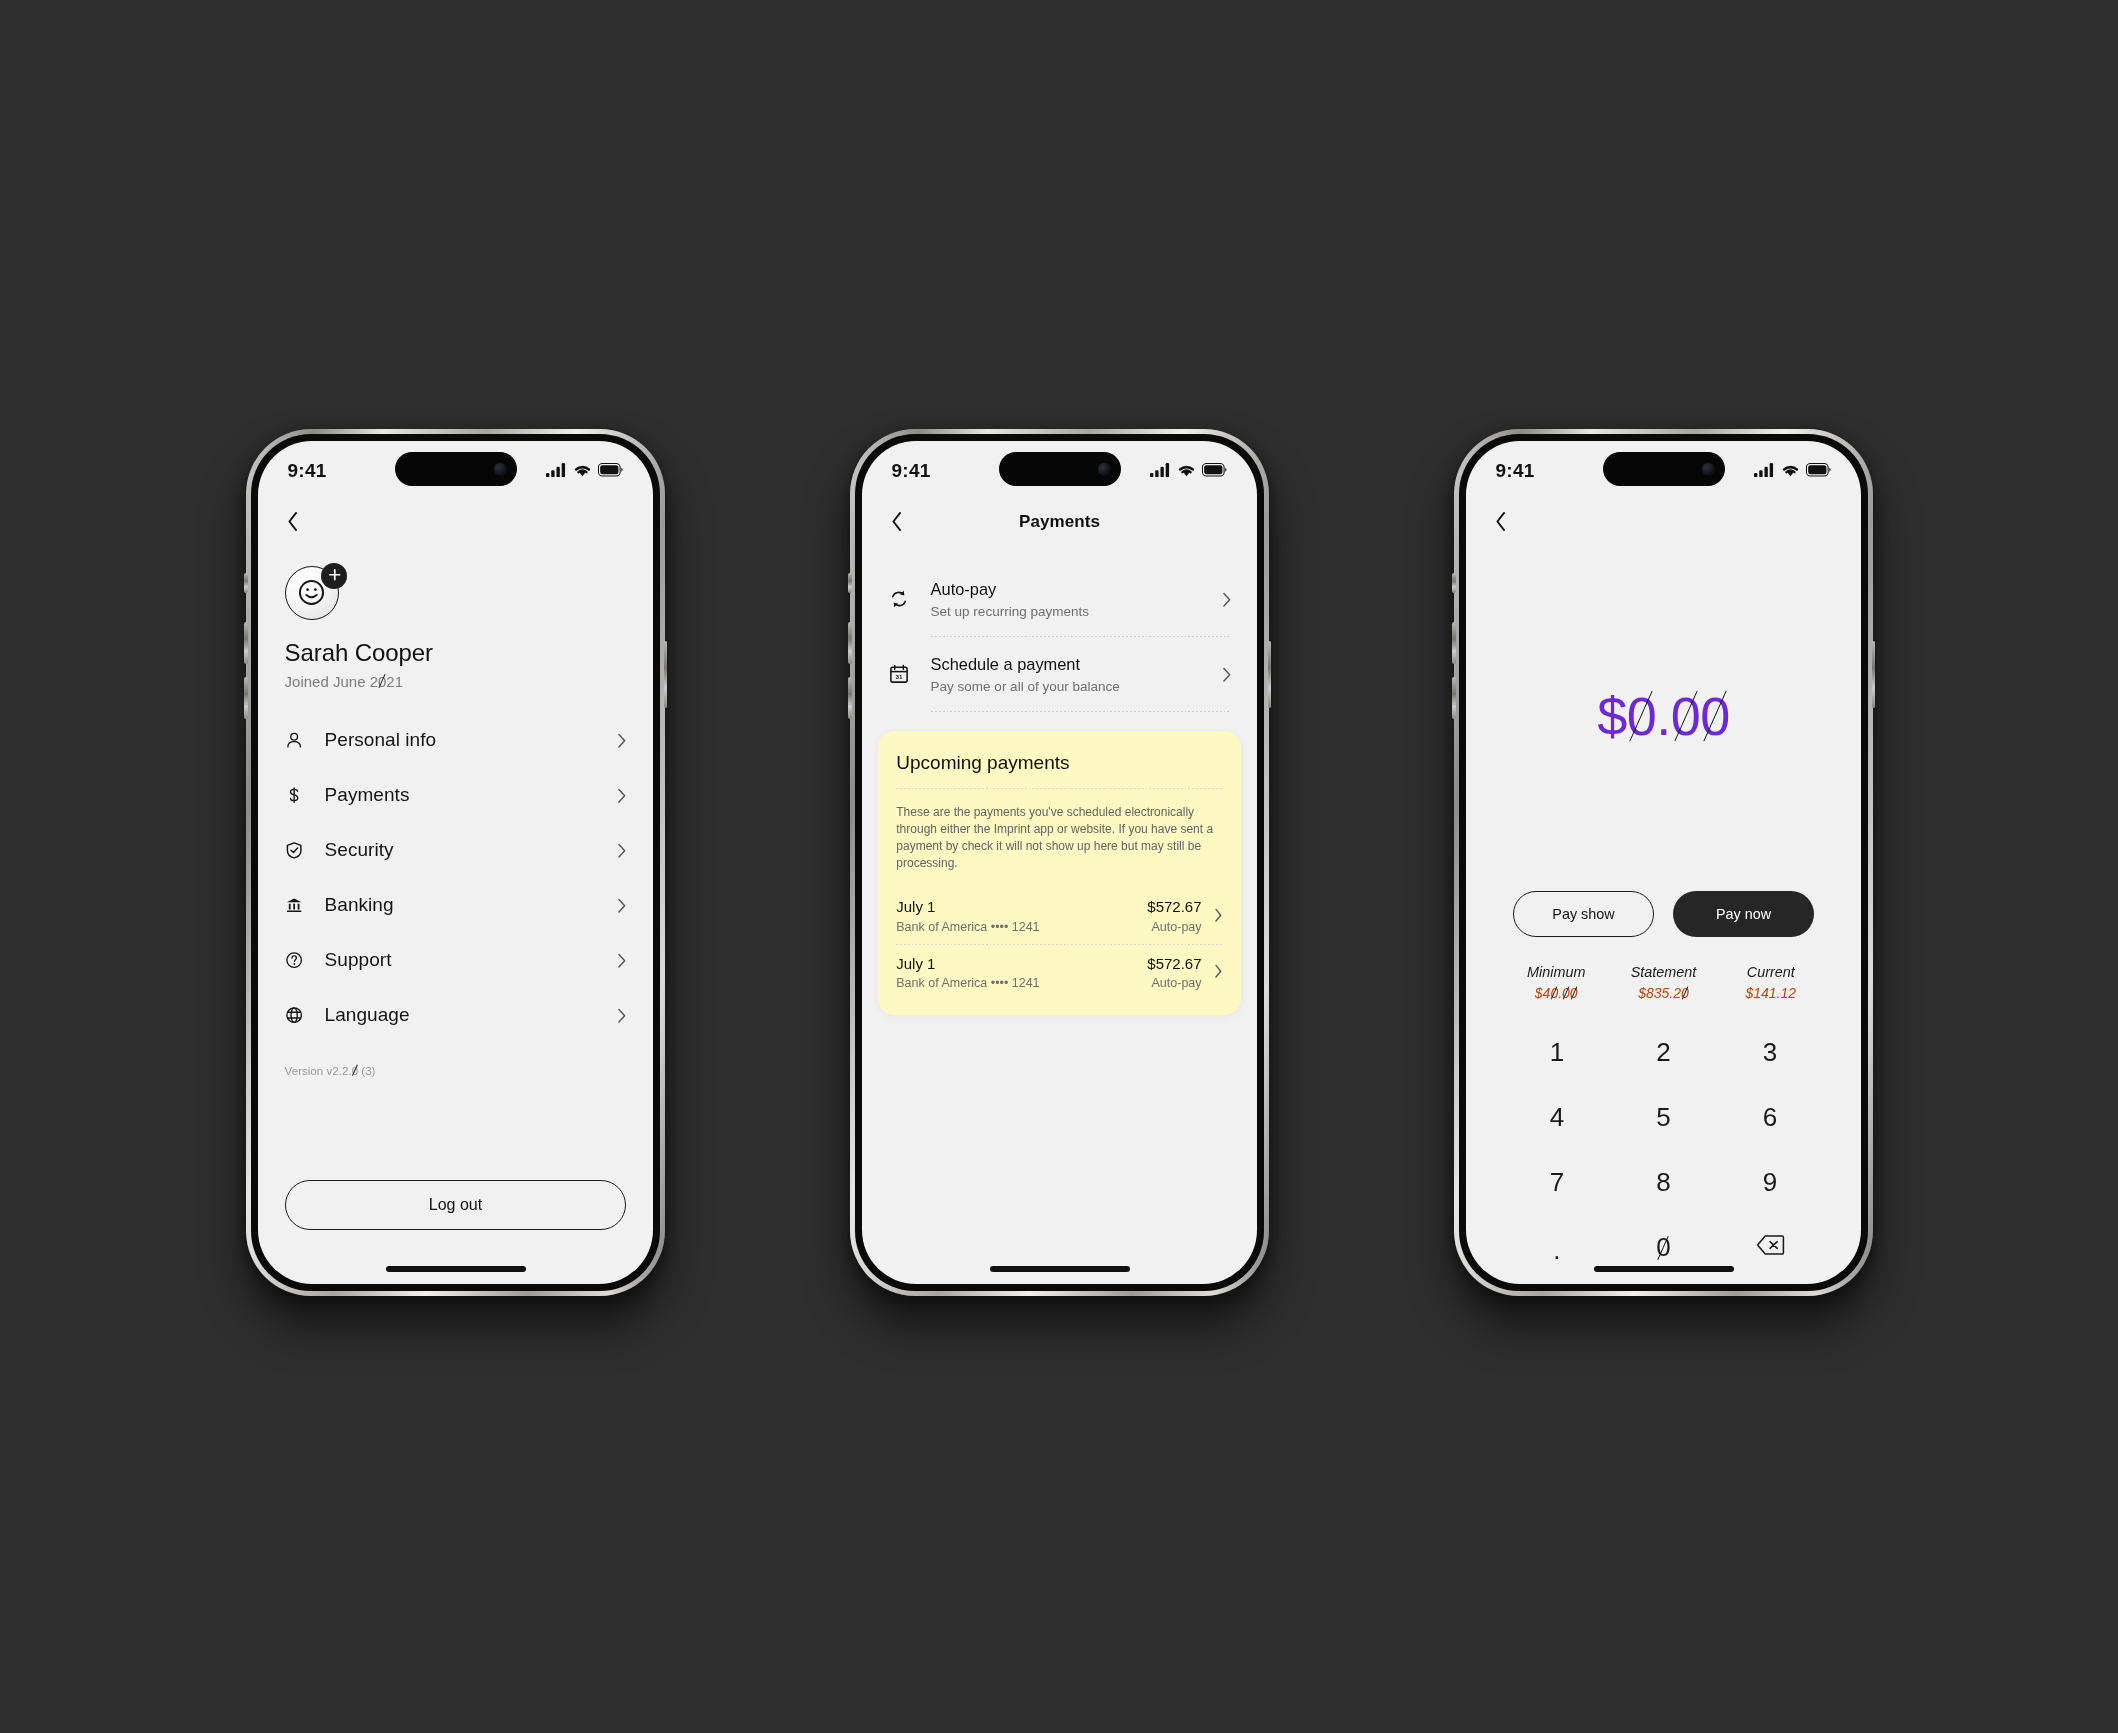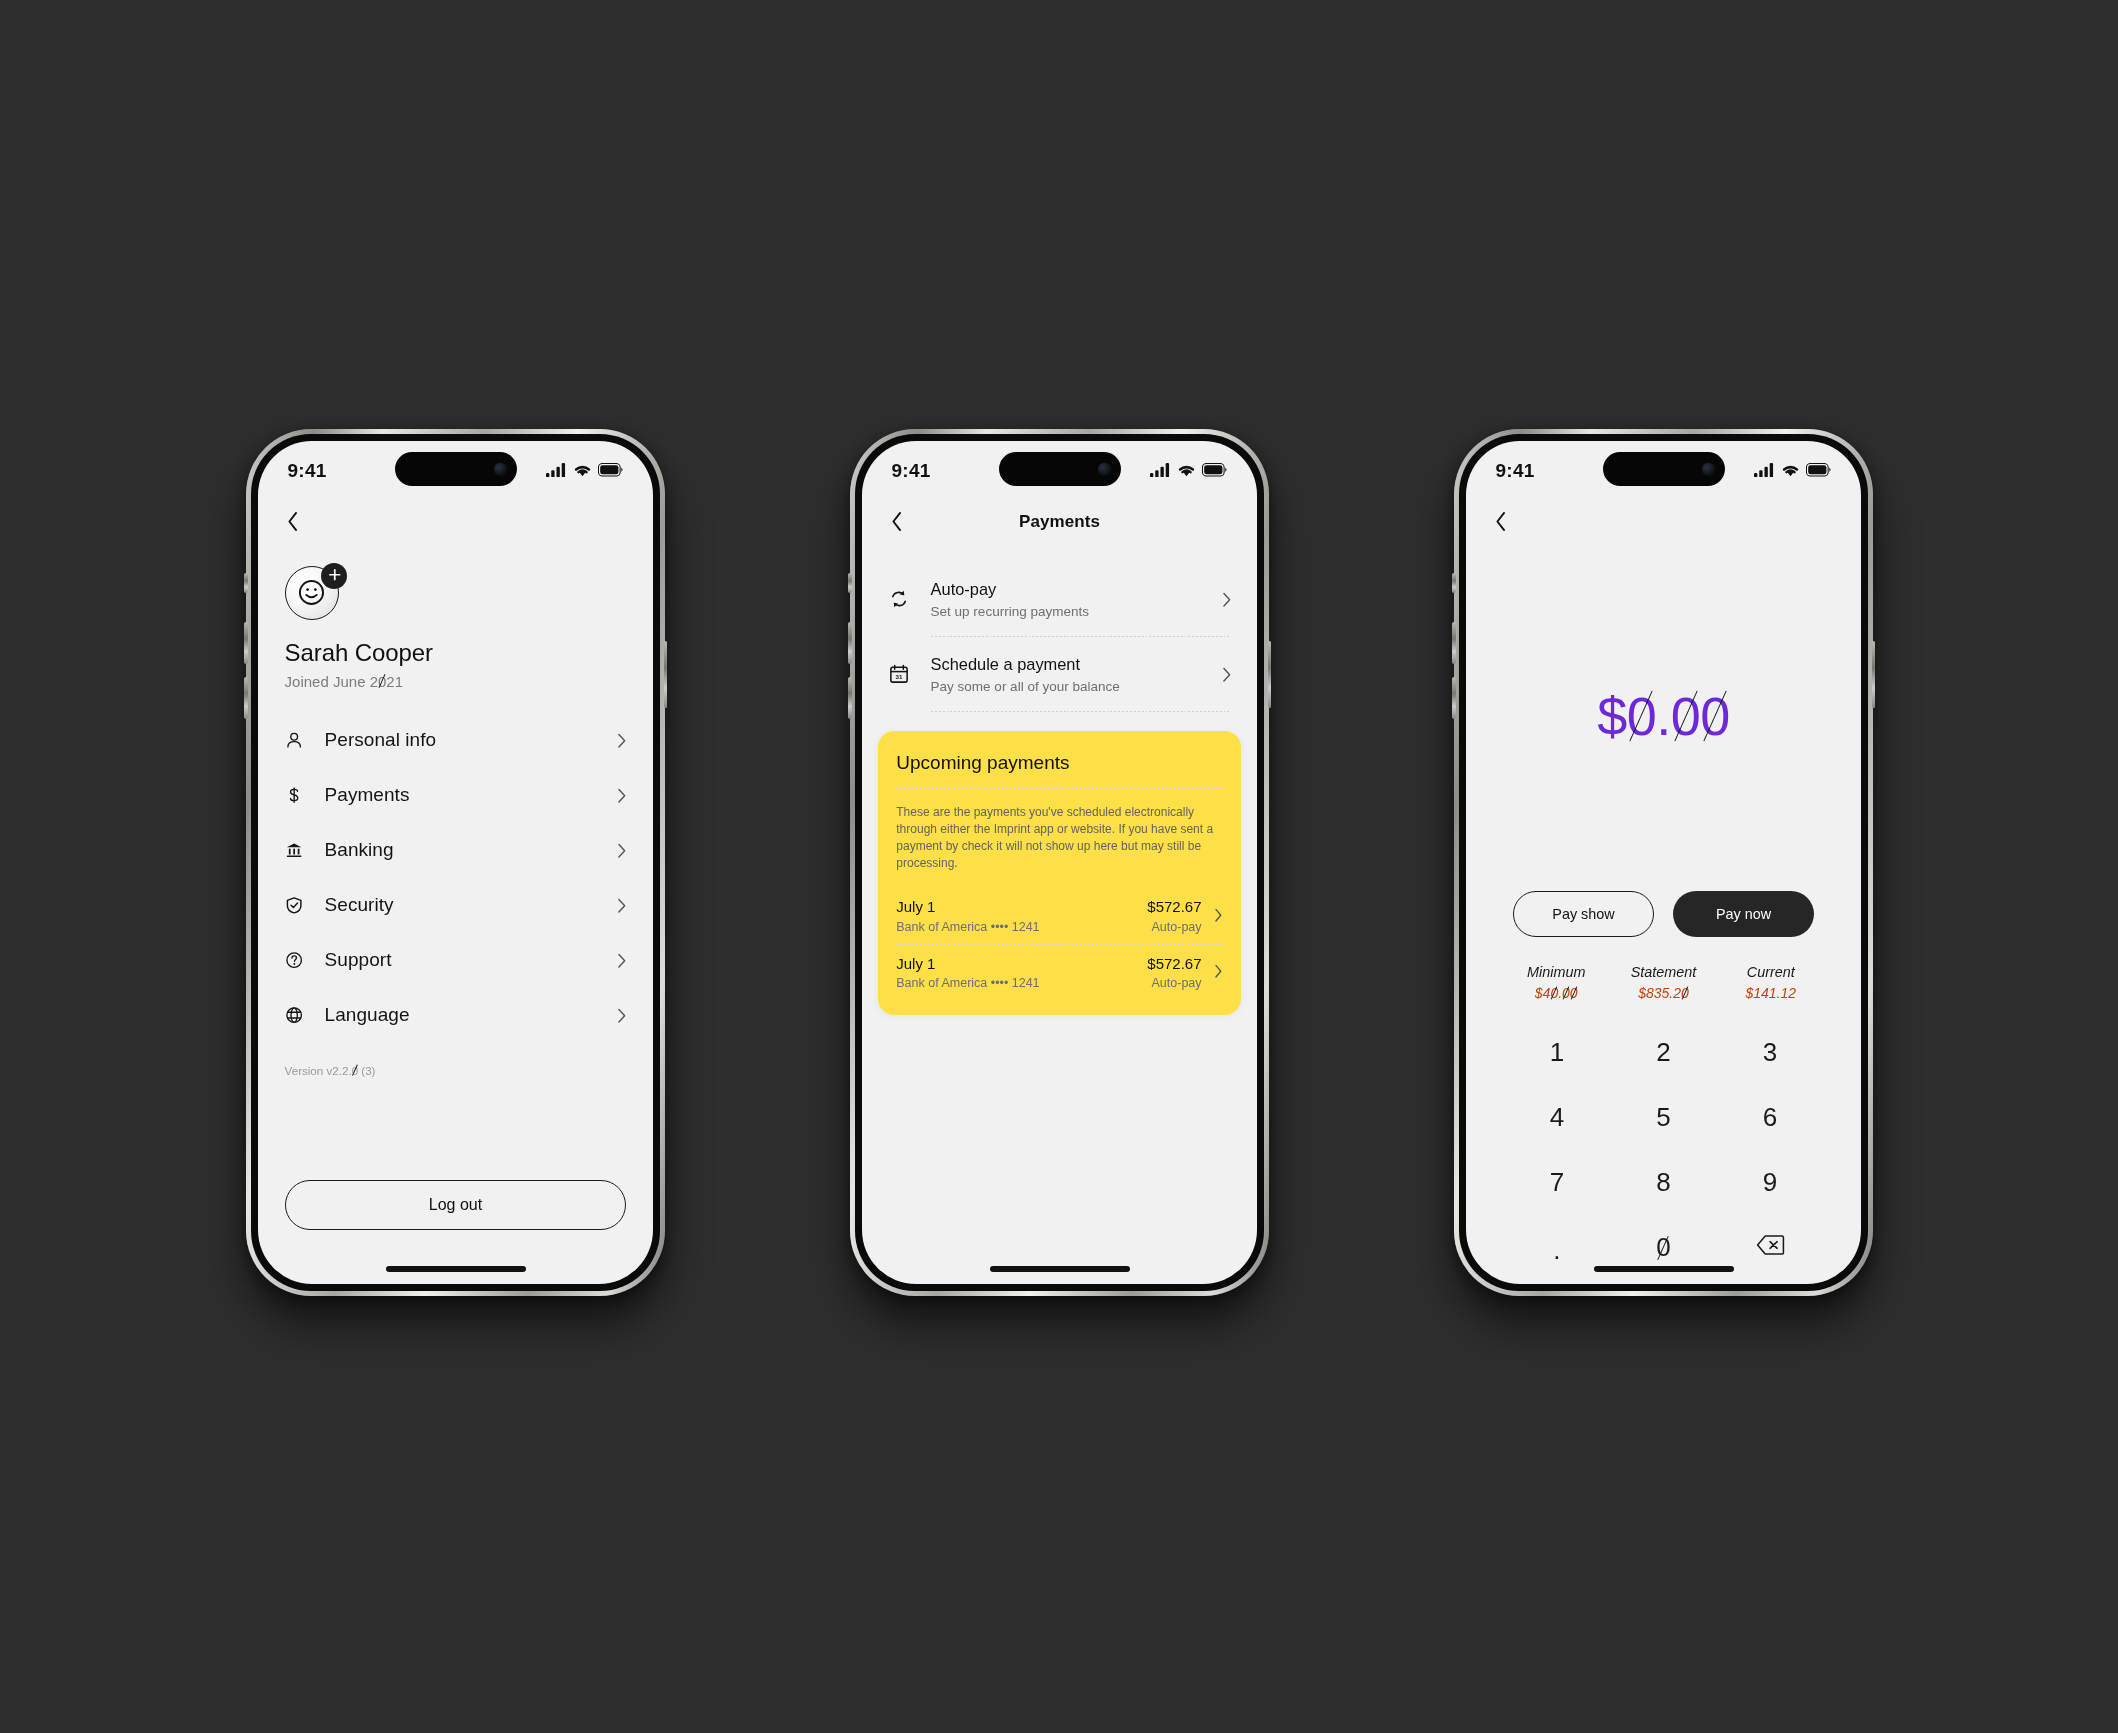--- a/index.html
+++ b/index.html
@@ -131,21 +131,21 @@
     content:"";position:absolute;left:43px;right:0;bottom:0;height:0.5px;
     background:repeating-linear-gradient(to right,#cdcdcd 0 1.9px,transparent 1.9px 3.9px);
   }
   .pay-icon{width:43px;display:flex;align-items:center;}
   .pay-text{flex:1;}
   .pay-title{font-size:16.4px;color:#111;margin-bottom:4.8px;}
   .pay-sub{font-size:13.5px;color:#6f6f6f;}
 
   .card{
     margin:19px 16.4px 0 16.4px;
-    background:#fde047;border-radius:16.4px;
+    background:#fef9c3;border-radius:16.4px;
     padding:21px 18.3px 14.4px 18.3px;box-sizing:border-box;
     box-shadow:0 1px 8.7px rgba(0,0,0,.05);
   }
   .card-title{font-size:19px;font-weight:500;color:#111;margin-bottom:14.4px;}
   .card-divider{height:0.5px;background:repeating-linear-gradient(to right,#d6d6d6 0 1.9px,transparent 1.9px 3.9px);margin-bottom:15.4px;}
   .card-note{font-size:12px;line-height:1.42;color:#636363;margin-bottom:15.4px;}
   .up-row{display:flex;align-items:center;position:relative;padding:10.6px 0;}
   .up-row+.up-row::before{
     content:"";position:absolute;left:0;right:0;top:0;height:0.5px;
     background:repeating-linear-gradient(to right,#d6d6d6 0 1.9px,transparent 1.9px 3.9px);
@@ -295,43 +295,43 @@
             <span class="chev">
               <svg width="9.6" height="15.4" viewBox="0 0 20 32">
                     <path d="M4 3 L16 16 L4 29" stroke="#555" stroke-width="3" fill="none" stroke-linecap="round" stroke-linejoin="round"></path>
                   </svg>
             </span>
           </div>
 
           <div class="menu-row">
             <span class="menu-icon">
               <svg width="18.3" height="18.3" viewBox="0 0 38 38">
+                    <path d="M19 4 L33 9 V20 C33 28 26 33 19 35 C12 33 5 28 5 20 V9 Z" stroke="#141414" stroke-width="3" fill="none" stroke-linejoin="round"></path>
+                    <path d="M12.5 19 L17.5 24 L26 14.5" stroke="#141414" stroke-width="3" fill="none" stroke-linecap="round" stroke-linejoin="round"></path>
+                  </svg>
+            </span>
+            <span class="menu-label">Security</span>
+            <span class="chev">
+              <svg width="9.6" height="15.4" viewBox="0 0 20 32">
+                    <path d="M4 3 L16 16 L4 29" stroke="#555" stroke-width="3" fill="none" stroke-linecap="round" stroke-linejoin="round"></path>
+                  </svg>
+            </span>
+          </div>
+
+          <div class="menu-row">
+            <span class="menu-icon">
+              <svg width="18.3" height="18.3" viewBox="0 0 38 38">
                     <path d="M19 5 L34 13 H4 Z" fill="#141414"></path>
                     <rect x="8" y="16" width="3.6" height="12" fill="#141414"></rect>
                     <rect x="17.2" y="16" width="3.6" height="12" fill="#141414"></rect>
                     <rect x="26.4" y="16" width="3.6" height="12" fill="#141414"></rect>
                     <rect x="4" y="30" width="30" height="3.4" rx="1.2" fill="#141414"></rect>
                   </svg>
             </span>
             <span class="menu-label">Banking</span>
-            <span class="chev">
-              <svg width="9.6" height="15.4" viewBox="0 0 20 32">
-                    <path d="M4 3 L16 16 L4 29" stroke="#555" stroke-width="3" fill="none" stroke-linecap="round" stroke-linejoin="round"></path>
-                  </svg>
-            </span>
-          </div>
-
-          <div class="menu-row">
-            <span class="menu-icon">
-              <svg width="18.3" height="18.3" viewBox="0 0 38 38">
-                    <path d="M19 4 L33 9 V20 C33 28 26 33 19 35 C12 33 5 28 5 20 V9 Z" stroke="#141414" stroke-width="3" fill="none" stroke-linejoin="round"></path>
-                    <path d="M12.5 19 L17.5 24 L26 14.5" stroke="#141414" stroke-width="3" fill="none" stroke-linecap="round" stroke-linejoin="round"></path>
-                  </svg>
-            </span>
-            <span class="menu-label">Security</span>
             <span class="chev">
               <svg width="9.6" height="15.4" viewBox="0 0 20 32">
                     <path d="M4 3 L16 16 L4 29" stroke="#555" stroke-width="3" fill="none" stroke-linecap="round" stroke-linejoin="round"></path>
                   </svg>
             </span>
           </div>
 
 
           <div class="menu-row">
             <span class="menu-icon">

